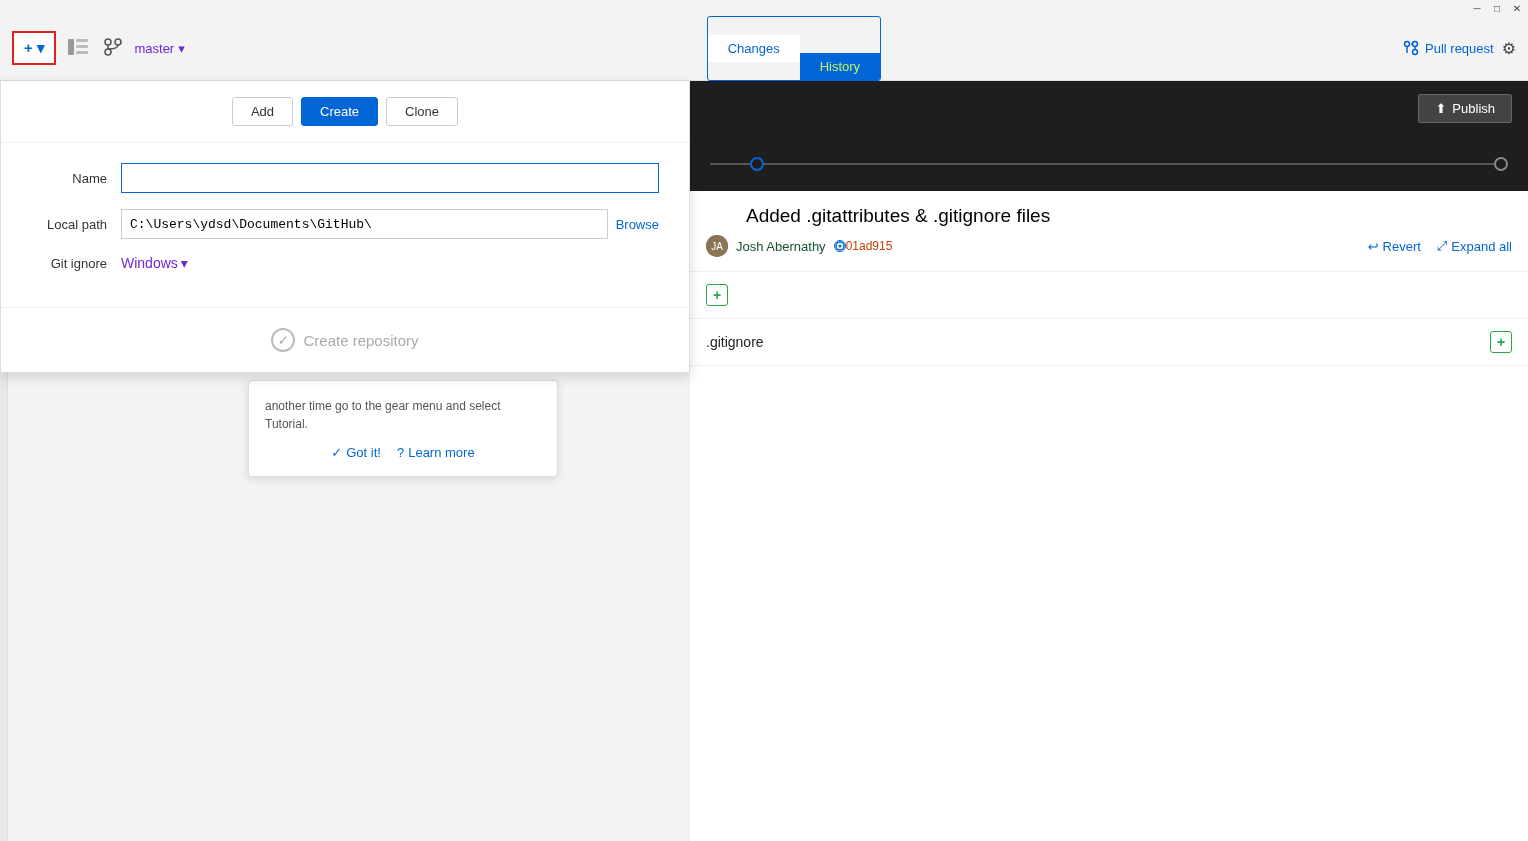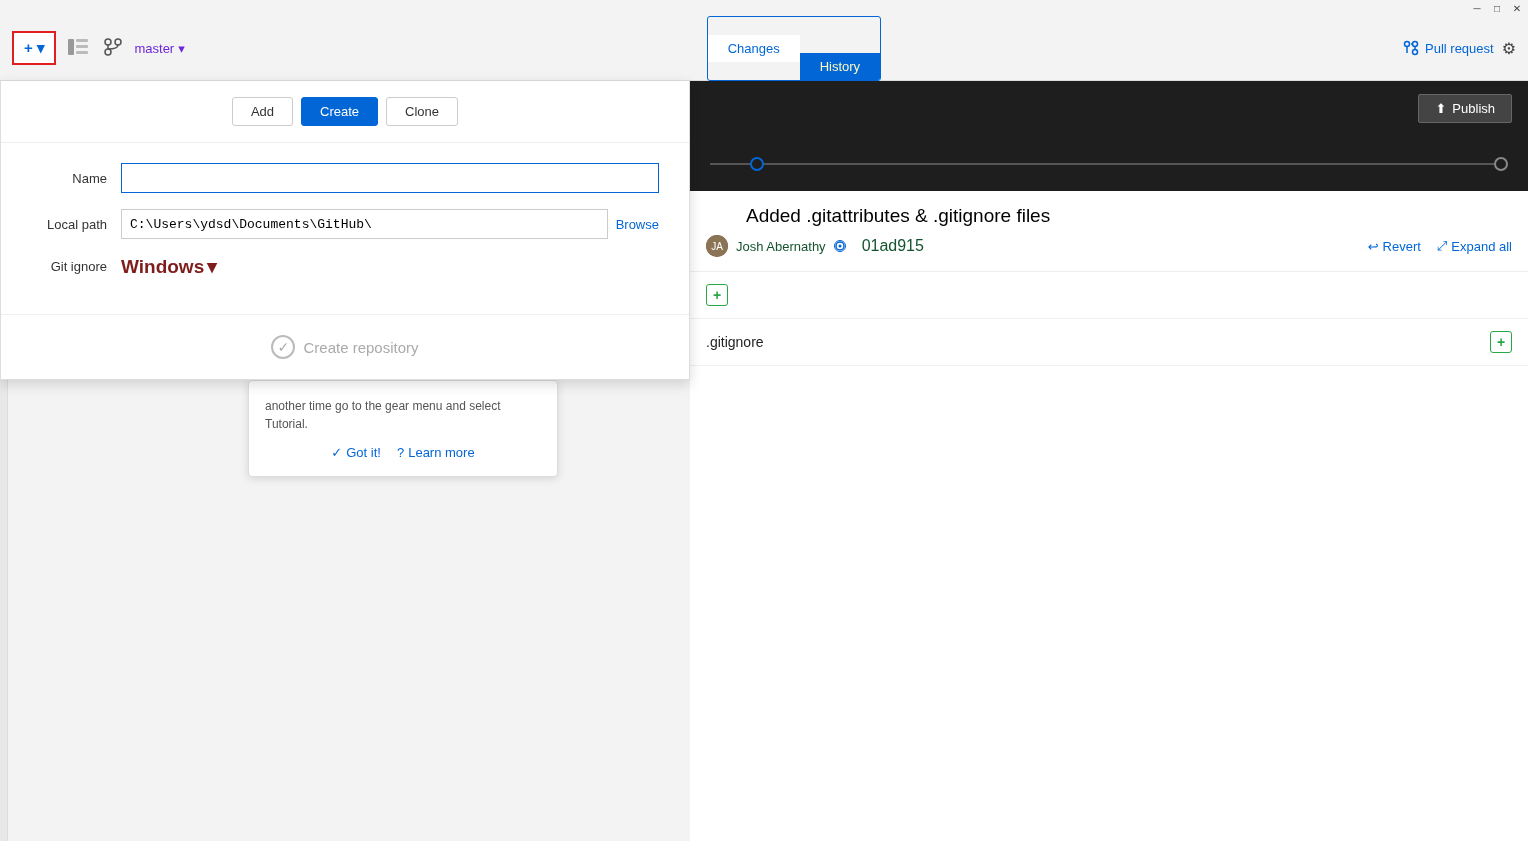--- a/index.html
+++ b/index.html
@@ -82,21 +82,21 @@
     .toolbar-nav-btn {
       background: white;
       border: none;
       padding: 6px 20px;
       cursor: pointer;
       font-size: 13px;
       color: #0366d6;
     }
     .toolbar-nav-btn.active {
       background: #0366d6;
-      color: #fef9c3;
+      color: #bef264;
       margin-top: 36px;
     }
     .toolbar-pull-request {
       display: flex;
       align-items: center;
       gap: 6px;
       color: #0366d6;
       font-size: 13px;
       cursor: pointer;
       background: none;
@@ -189,29 +189,28 @@
     }
     .browse-btn {
       margin-left: 8px;
       background: none;
       border: none;
       color: #0366d6;
       cursor: pointer;
       font-size: 13px;
     }
     .git-ignore-dropdown {
-      color: #7f1d1d;
-      cursor: pointer;
-      font-size: 19px;
+      color: #6d28d9;
+      cursor: pointer;
+      font-size: 14px;
       display: flex;
       align-items: center;
       gap: 3px;
       background: none;
       border: none;
-      font-weight: bold;
     }
 
     .dropdown-footer {
       padding: 20px 30px;
       border-top: 1px solid #f0f0f0;
       display: flex;
       align-items: center;
       justify-content: center;
       gap: 10px;
     }
@@ -327,23 +326,23 @@
       font-size: 10px;
       overflow: hidden;
     }
     .commit-author {
       font-size: 13px;
       color: #14532d;
     }
     .commit-hash-wrap {
       display: flex;
       align-items: center;
-      gap: 16px;
-      color: #14532d;
-      font-size: 16px;
+      gap: 0;
+      color: #c2410c;
+      font-size: 12px;
     }
     .commit-hash-icon {
       width: 12px; height: 12px;
       border: 1.5px solid #0366d6;
       border-radius: 50%;
       display: flex; align-items: center; justify-content: center;
       font-size: 8px;
       position: relative;
     }
     .commit-actions {

